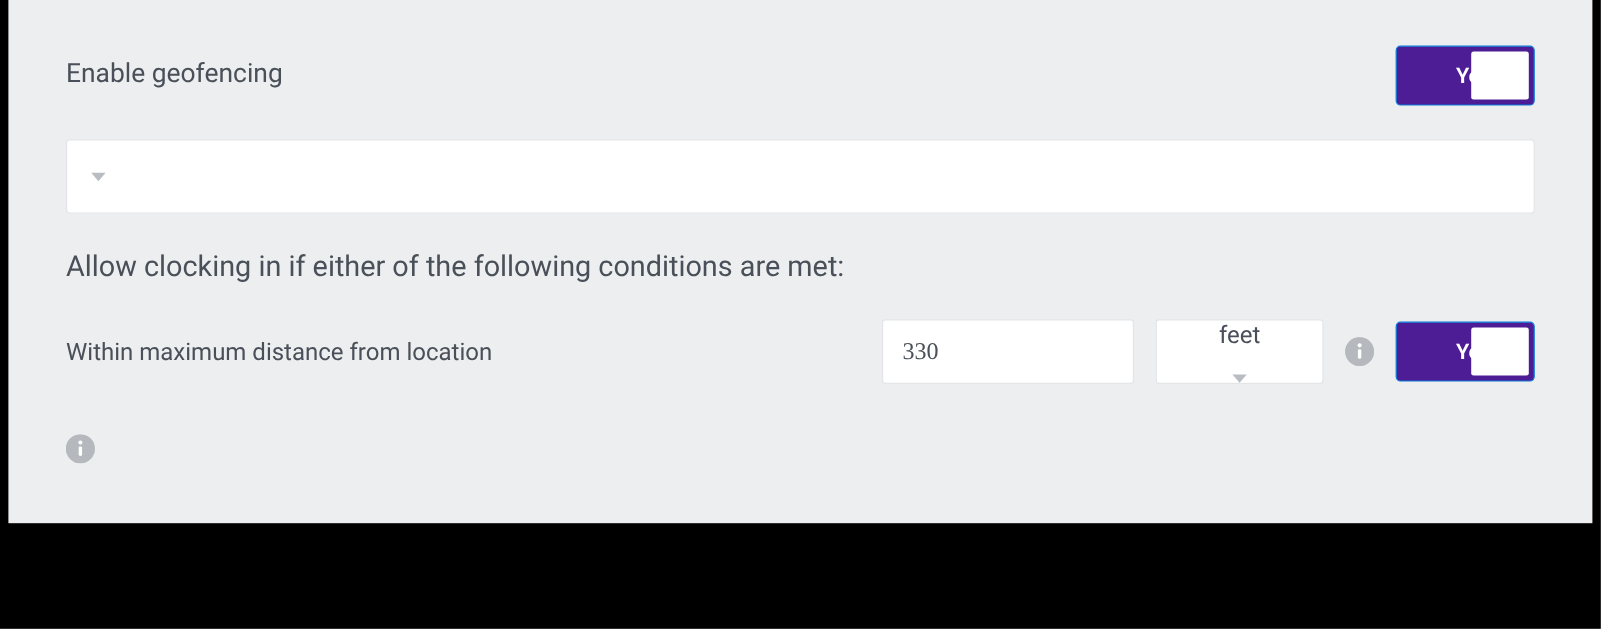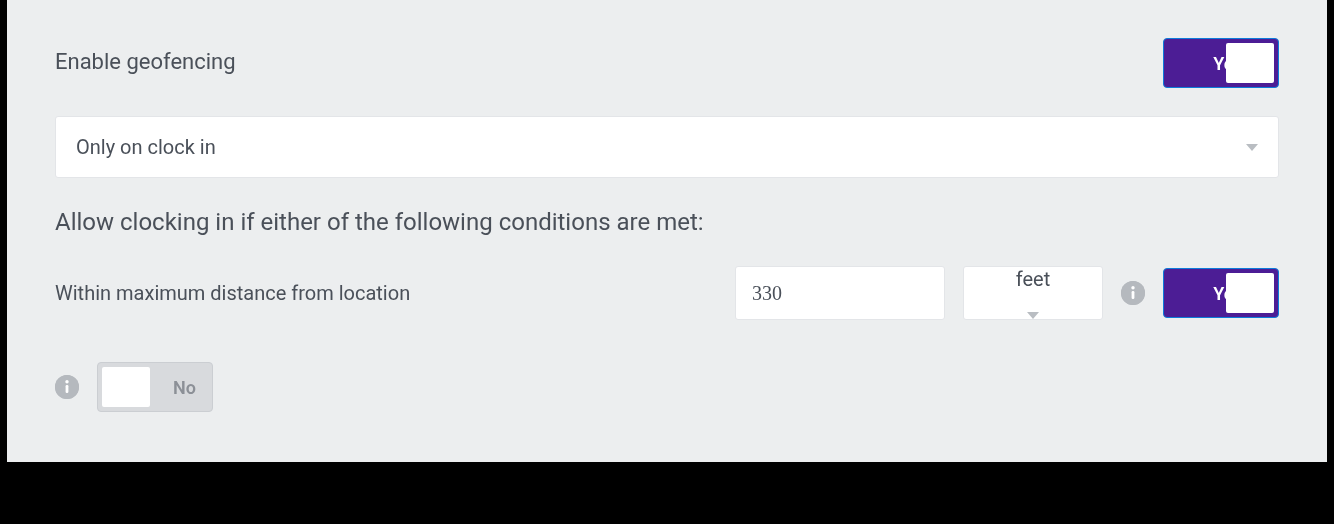--- a/index.html
+++ b/index.html
@@ -190,21 +190,20 @@
     <div class="header-text">
       <div class="title">Enable geofencing</div>
     </div>
     <div class="toggle on">
       <span class="toggle-label">Yes</span>
       <span class="toggle-knob"></span>
     </div>
   </div>
 
   <div class="select-full">
-    <span class="select-text">Only on clock in</span>
     <span class="caret"></span>
   </div>
 
   <div class="conditions-label">Allow clocking in if either of the following conditions are met:</div>
 
   <div class="option-row">
     <div class="option-label">Within maximum distance from location</div>
     <div class="option-controls">
       <input type="text" class="text-input" value="330" style="">
       <div class="unit-select">
@@ -227,20 +226,16 @@
 
   <div class="option-row">
     <div class="option-controls">
       <div class="info-icon">
         <svg viewBox="0 0 24 24" fill="none">
             <circle cx="12" cy="12" r="12" fill="#b5b9be"></circle>
             <rect x="10.6" y="10" width="2.8" height="8" rx="1.2" fill="#fff"></rect>
             <circle cx="12" cy="6.8" r="1.7" fill="#fff"></circle>
           </svg>
       </div>
-      <div class="toggle off">
-        <span class="toggle-knob"></span>
-        <span class="toggle-label">No</span>
-      </div>
     </div>
   </div>
 
 </div>
 
 </body></html>

